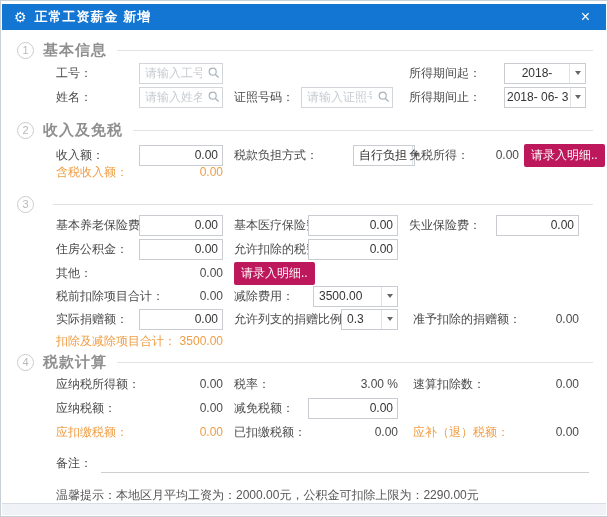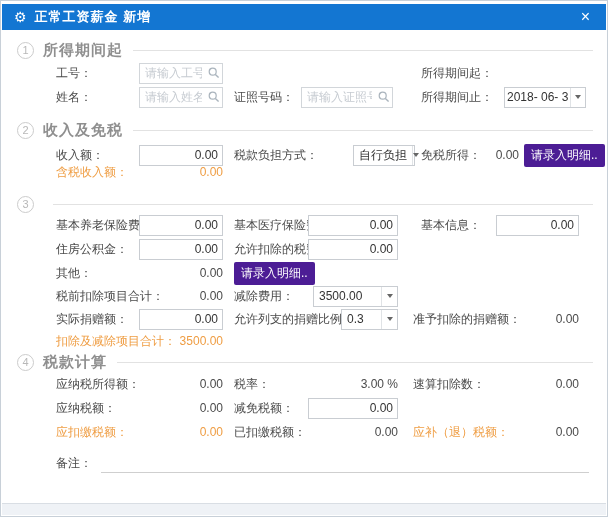--- a/index.html
+++ b/index.html
@@ -18,21 +18,21 @@
   .titlebar .close { margin-left:auto; color:#fff; font-size:16px; line-height:1; cursor:pointer; padding:0 4px; }
   .sec { position:absolute; left:16px; right:14px; height:22px; display:flex; align-items:center; }
   .num { width:17px; height:17px; border:1px solid #cccccc; border-radius:50%; color:#b8b8b8;
          font-size:11px; display:flex; align-items:center; justify-content:center; margin-right:9px; flex:none; }
   .st  { font-size:15px; font-weight:bold; color:#8f8f8f; letter-spacing:1px; white-space:nowrap; }
   .line{ flex:1; height:1px; background:#e2e2e2; margin-left:10px; }
   .row { position:absolute; left:0; right:0; height:24px; }
   .c   { position:absolute; top:0; height:100%; display:flex; align-items:center;
          font-size:12px; color:#4a4a4a; white-space:nowrap; }
   .lb  { color:#4a4a4a; }
-  .L1{left:55px} .L2{left:233px} .L3{left:420px}
+  .L1{left:55px} .L2{left:233px} .L3{left:408px}
   .V1{left:138px; width:84px; justify-content:flex-end;}
   .V2{left:307px; width:90px; justify-content:flex-end;}
   .V3{left:498px; width:80px; justify-content:flex-end;}
   .orange { color:#ef9d43 !important; }
   input.bx {
     width:100%; height:21px; border:1px solid #c9cdd2; background:#fff;
     font-size:12px; color:#333; text-align:right; padding:0 4px;
     font-family:"Liberation Sans","DejaVu Sans",sans-serif; outline:none;
   }
   input.bx::placeholder { color:#c2c8ce; text-align:left; }
@@ -42,21 +42,21 @@
     font-family:"Liberation Sans","DejaVu Sans",sans-serif; }
   .search-wrap input::placeholder { color:#c6cbd1; }
   .mag { position:absolute; right:3px; top:4px; cursor:pointer; }
   .dd  { height:21px; border:1px solid #c9cdd2; background:#fff; display:flex; align-items:center;
          font-size:12px; color:#333; cursor:pointer; }
   .dd .txt { flex:1; padding:0 5px; }
   .dd .arr { width:16px; height:100%; border-left:1px solid #e0e3e6; display:flex;
              align-items:center; justify-content:center; }
   .dd .arr::after { content:""; border-left:3.5px solid transparent; border-right:3.5px solid transparent;
              border-top:4px solid #666; }
-  .btn { background:#4c1d95; color:#fff; font-size:12px; border:none; padding:3px 7px;
+  .btn { background:#be185d; color:#fff; font-size:12px; border:none; padding:3px 7px;
          border-radius:2px; cursor:pointer; white-space:nowrap;
          font-family:"Liberation Sans","DejaVu Sans",sans-serif; }
   .remark-line { position:absolute; left:100px; right:18px; top:2px; height:20px; border:none;
          border-bottom:1px solid #cfcfcf; outline:none; background:transparent; font-size:12px; }
   .tip { font-size:12px; color:#555; }
   .footer { position:absolute; left:1px; right:1px; bottom:1px; height:12px;
             background:#eff2f6; border-top:1px solid #d9dee4; }
 </style>
 </head>
 <body>
@@ -64,36 +64,42 @@
 <div class="window">
 
   <div class="titlebar">
     <span class="gear">⚙</span>
     <span class="ttl">正常工资薪金 新增</span>
     <span class="close">×</span>
   </div>
 
   <div class="sec" style="top:38px">
     <span class="num">1</span>
-    <span class="st">所得期间起</span>
+    <span class="st">基本信息</span>
     <span class="line"></span>
   </div>
 
   <div class="row" style="top:60px">
     <span class="c L1 lb">工号：</span>
     <span class="c V1" style="justify-content:stretch">
       <span class="search-wrap">
         <input placeholder="请输入工号" style="">
         <svg class="mag" width="12" height="12" viewBox="0 0 12 12">
             <circle cx="4.7" cy="4.7" r="3.5" fill="none" stroke="#aab4bd" stroke-width="1.2"></circle>
             <line x1="7.4" y1="7.4" x2="10.6" y2="10.6" stroke="#aab4bd" stroke-width="1.4"></line>
           </svg>
       </span>
     </span>
     <span class="c L3 lb">所得期间起：</span>
+    <span class="c" style="left:503px;width:82px">
+      <span class="dd" style="width:100%">
+        <span class="txt" style="text-align:center">2018-</span>
+        <span class="arr"></span>
+      </span>
+    </span>
   </div>
 
   <div class="row" style="top:84px">
     <span class="c L1 lb">姓名：</span>
     <span class="c V1" style="justify-content:stretch">
       <span class="search-wrap">
         <input placeholder="请输入姓名" style="">
         <svg class="mag" width="12" height="12" viewBox="0 0 12 12">
             <circle cx="4.7" cy="4.7" r="3.5" fill="none" stroke="#aab4bd" stroke-width="1.2"></circle>
             <line x1="7.4" y1="7.4" x2="10.6" y2="10.6" stroke="#aab4bd" stroke-width="1.4"></line>
@@ -156,21 +162,21 @@
 
   <div class="row" style="top:212px">
     <span class="c L1 lb">基本养老保险费：</span>
     <span class="c V1" style="justify-content:stretch">
       <input class="bx" value="0.00" style="">
     </span>
     <span class="c L2 lb">基本医疗保险费：</span>
     <span class="c V2" style="justify-content:stretch">
       <input class="bx" value="0.00" style="">
     </span>
-    <span class="c L3 lb">基本信息：</span>
+    <span class="c L3 lb">失业保险费：</span>
     <span class="c" style="left:495px;width:83px;justify-content:stretch">
       <input class="bx" value="0.00" style="">
     </span>
   </div>
 
   <div class="row" style="top:236px">
     <span class="c L1 lb">住房公积金：</span>
     <span class="c V1" style="justify-content:stretch">
       <input class="bx" value="0.00" style="">
     </span>
@@ -254,15 +260,18 @@
         <span class="orange">应补（退）税额：</span>
       </span>
     <span class="c V3">0.00</span>
   </div>
 
   <div class="row" style="top:450px">
     <span class="c L1 lb">备注：</span>
     <input class="remark-line" style="">
   </div>
 
+  <div class="row" style="top:482px">
+    <span class="c L1 tip">温馨提示：本地区月平均工资为：2000.00元，公积金可扣除上限为：2290.00元</span>
+  </div>
 
   <div class="footer"></div>
 </div>
 
 </body></html>

